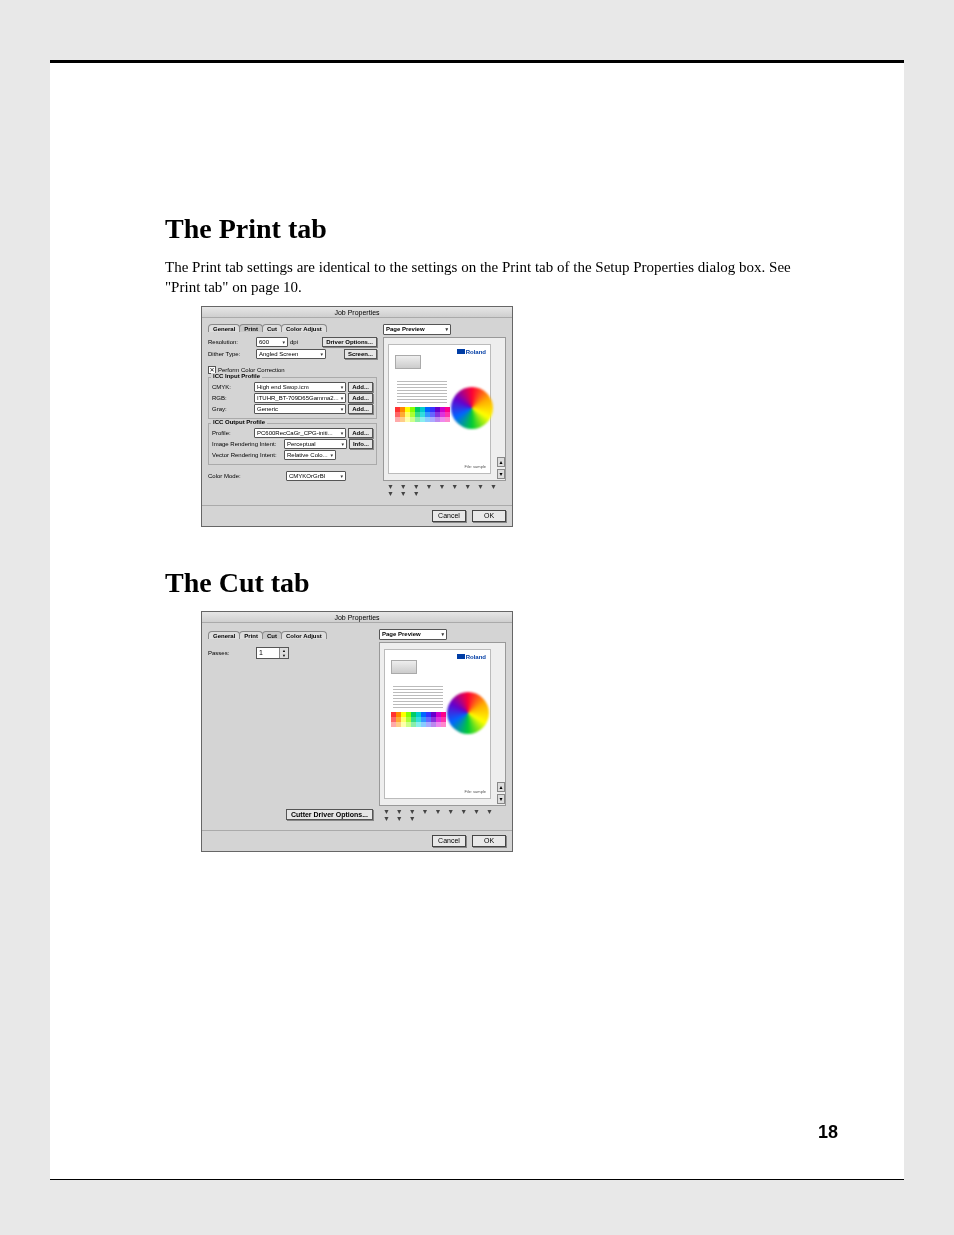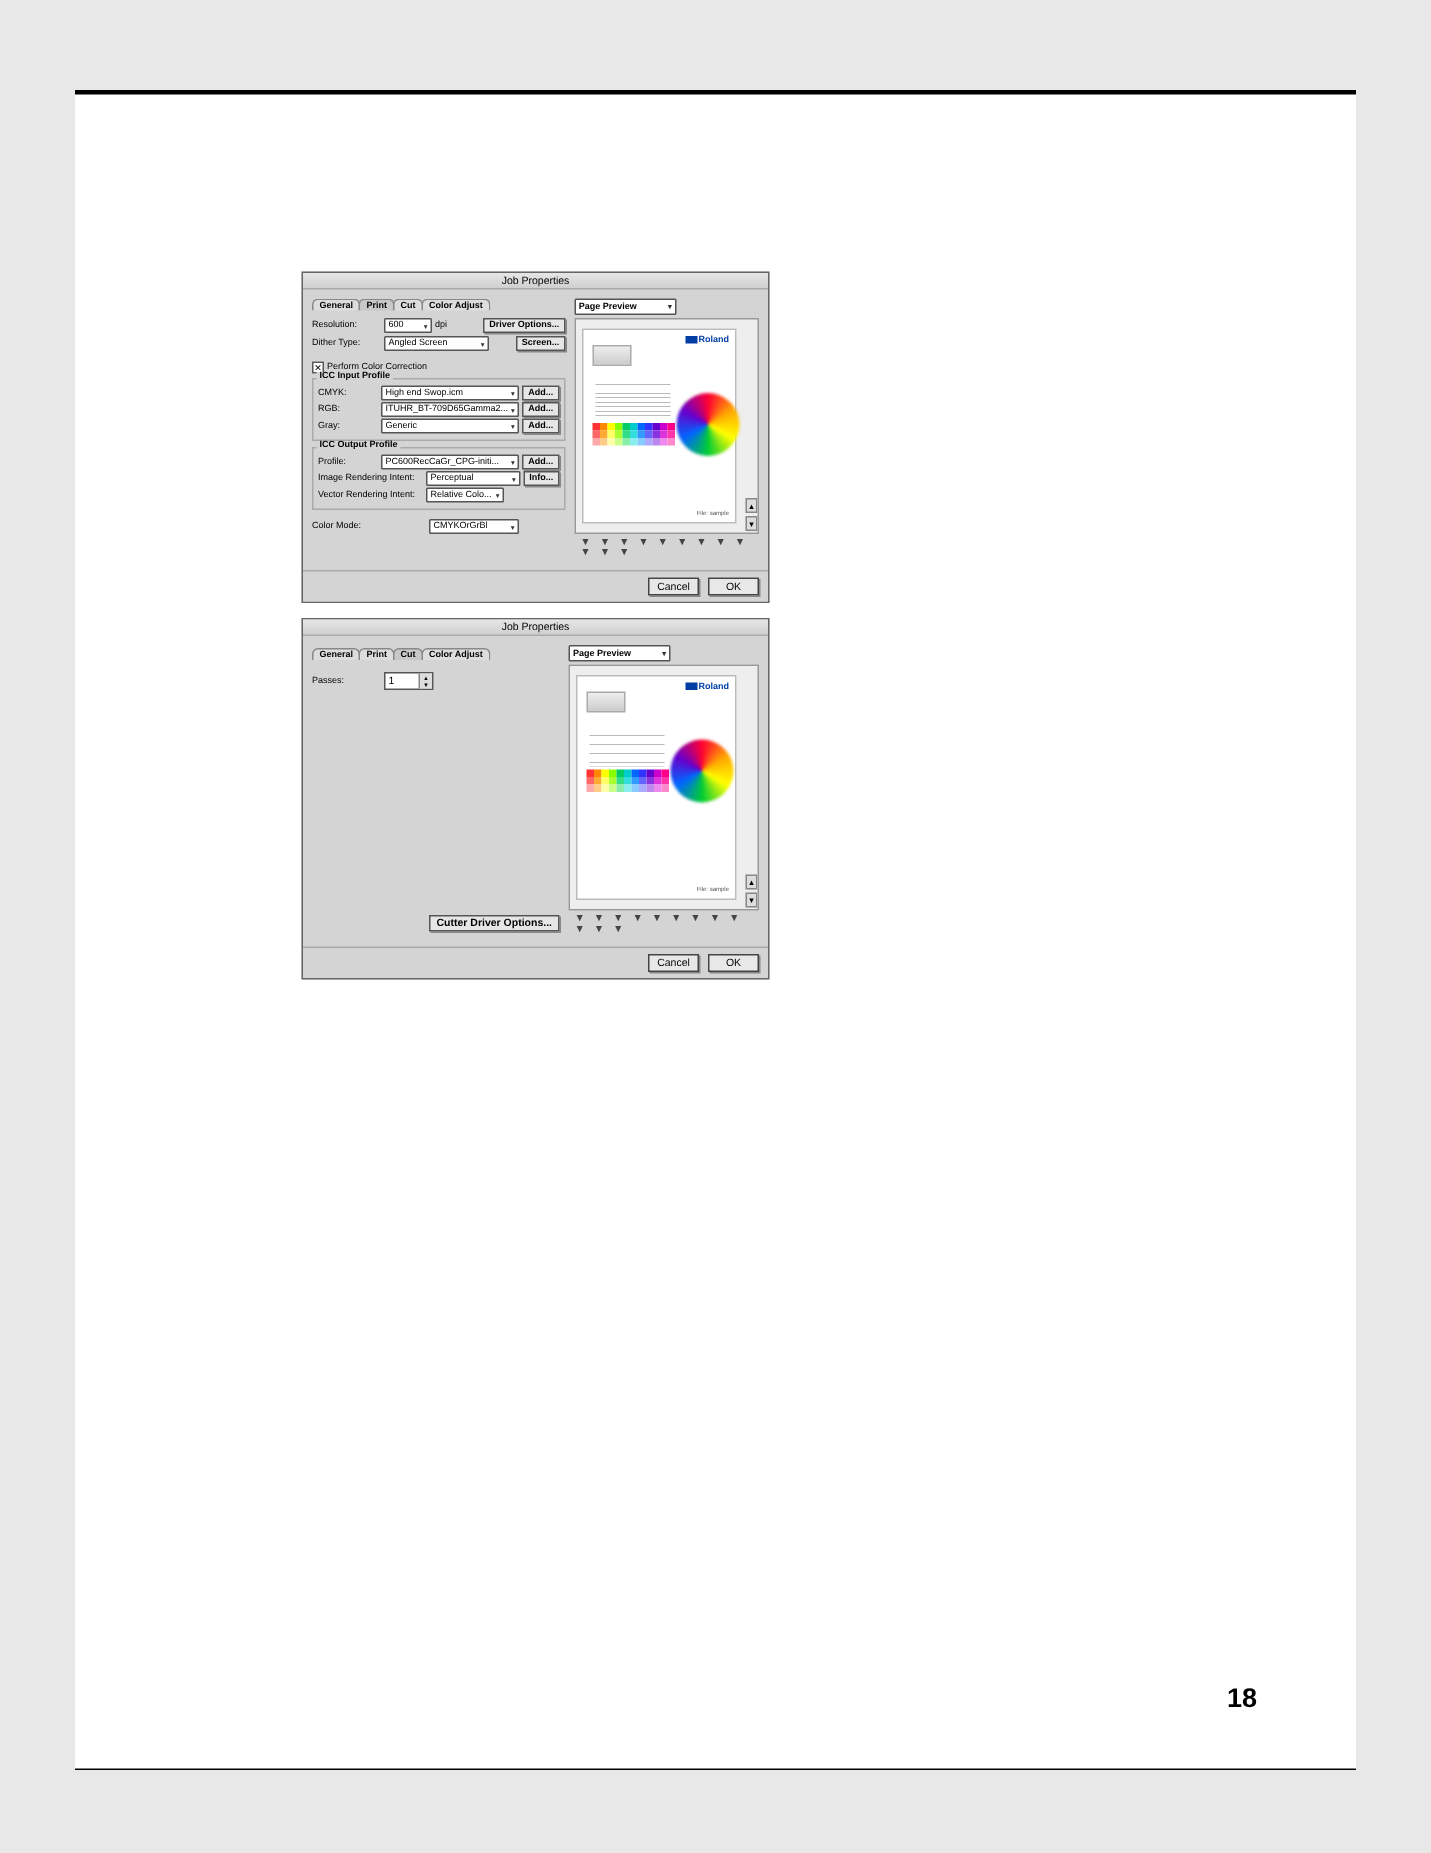--- a/index.html
+++ b/index.html
@@ -285,20 +285,22 @@
     font-weight: 900;
   }
 </style>
 </head>
 <body>
 
 <div class="page">
   <div class="content">
 
 
+    <h2 class="section">The Print tab</h2>
+    <p class="body">The Print tab settings are identical to the settings on the Print tab of the Setup Properties dialog box. See "Print tab" on page 10.</p>
 
     <div class="shot-wrap">
       <div class="dlg">
         <div class="dlg-title">Job Properties</div>
         <div class="dlg-body">
 
           <div class="dlg-left">
             <div class="tabs">
               <div class="tab">General</div>
               <div class="tab active">Print</div>
@@ -455,20 +457,21 @@
             <div class="tri-row">▼ ▼ ▼ ▼ ▼ ▼ ▼ ▼ ▼ ▼ ▼ ▼</div>
           </div>
         </div>
         <div class="dlg-foot">
           <div class="footbtn">Cancel</div>
           <div class="footbtn">OK</div>
         </div>
       </div>
     </div>
 
+    <h2 class="section">The Cut tab</h2>
 
     <div class="shot-wrap">
       <div class="dlg">
         <div class="dlg-title">Job Properties</div>
         <div class="dlg-body">
           <div class="cut-left">
             <div class="tabs">
               <div class="tab">General</div>
               <div class="tab">Print</div>
               <div class="tab active">Cut</div>

